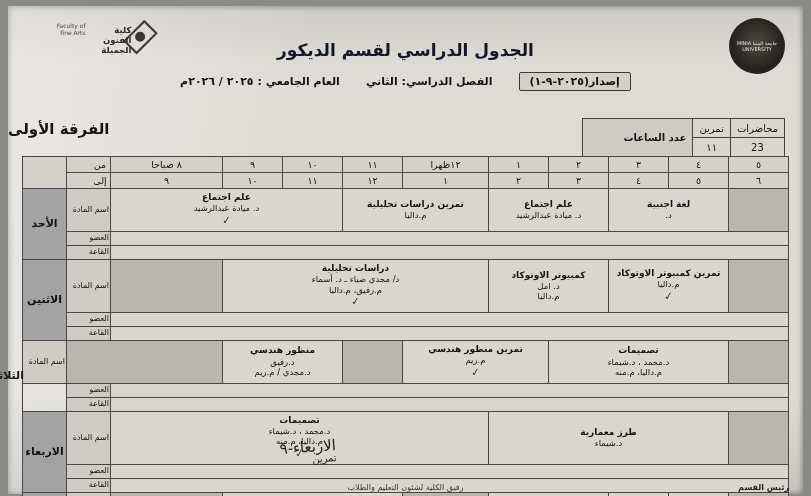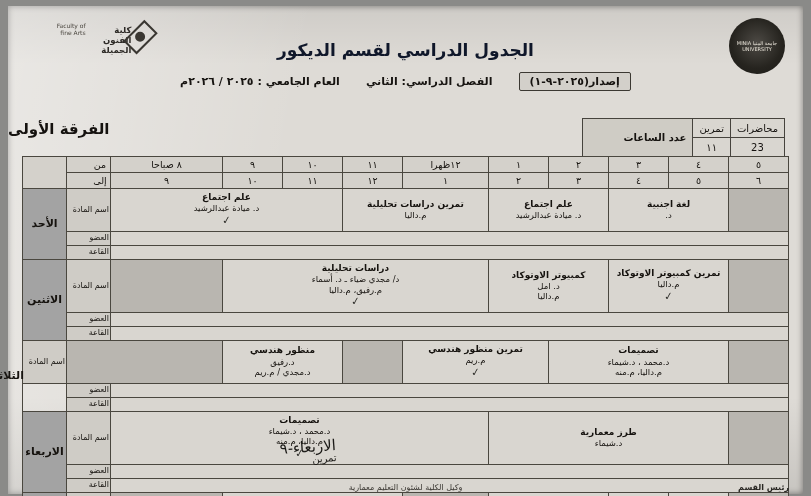--- a/index.html
+++ b/index.html
@@ -434,15 +434,15 @@
 
     </tbody>
       </table>
 
     <div class="handwrite">
       <span>الاربعاء-٩</span>
       <span class="hw2">تمرين</span>
     </div>
 
     <div class="footer-note">رئيس القسم</div>
-    <div class="footer-scribble">وكيل الكلية لشئون التعليم معمارية</div>
+    <div class="footer-scribble">رفيق الكلية لشئون التعليم والطلاب</div>
   </div>
 </div>
 
 </body></html>

